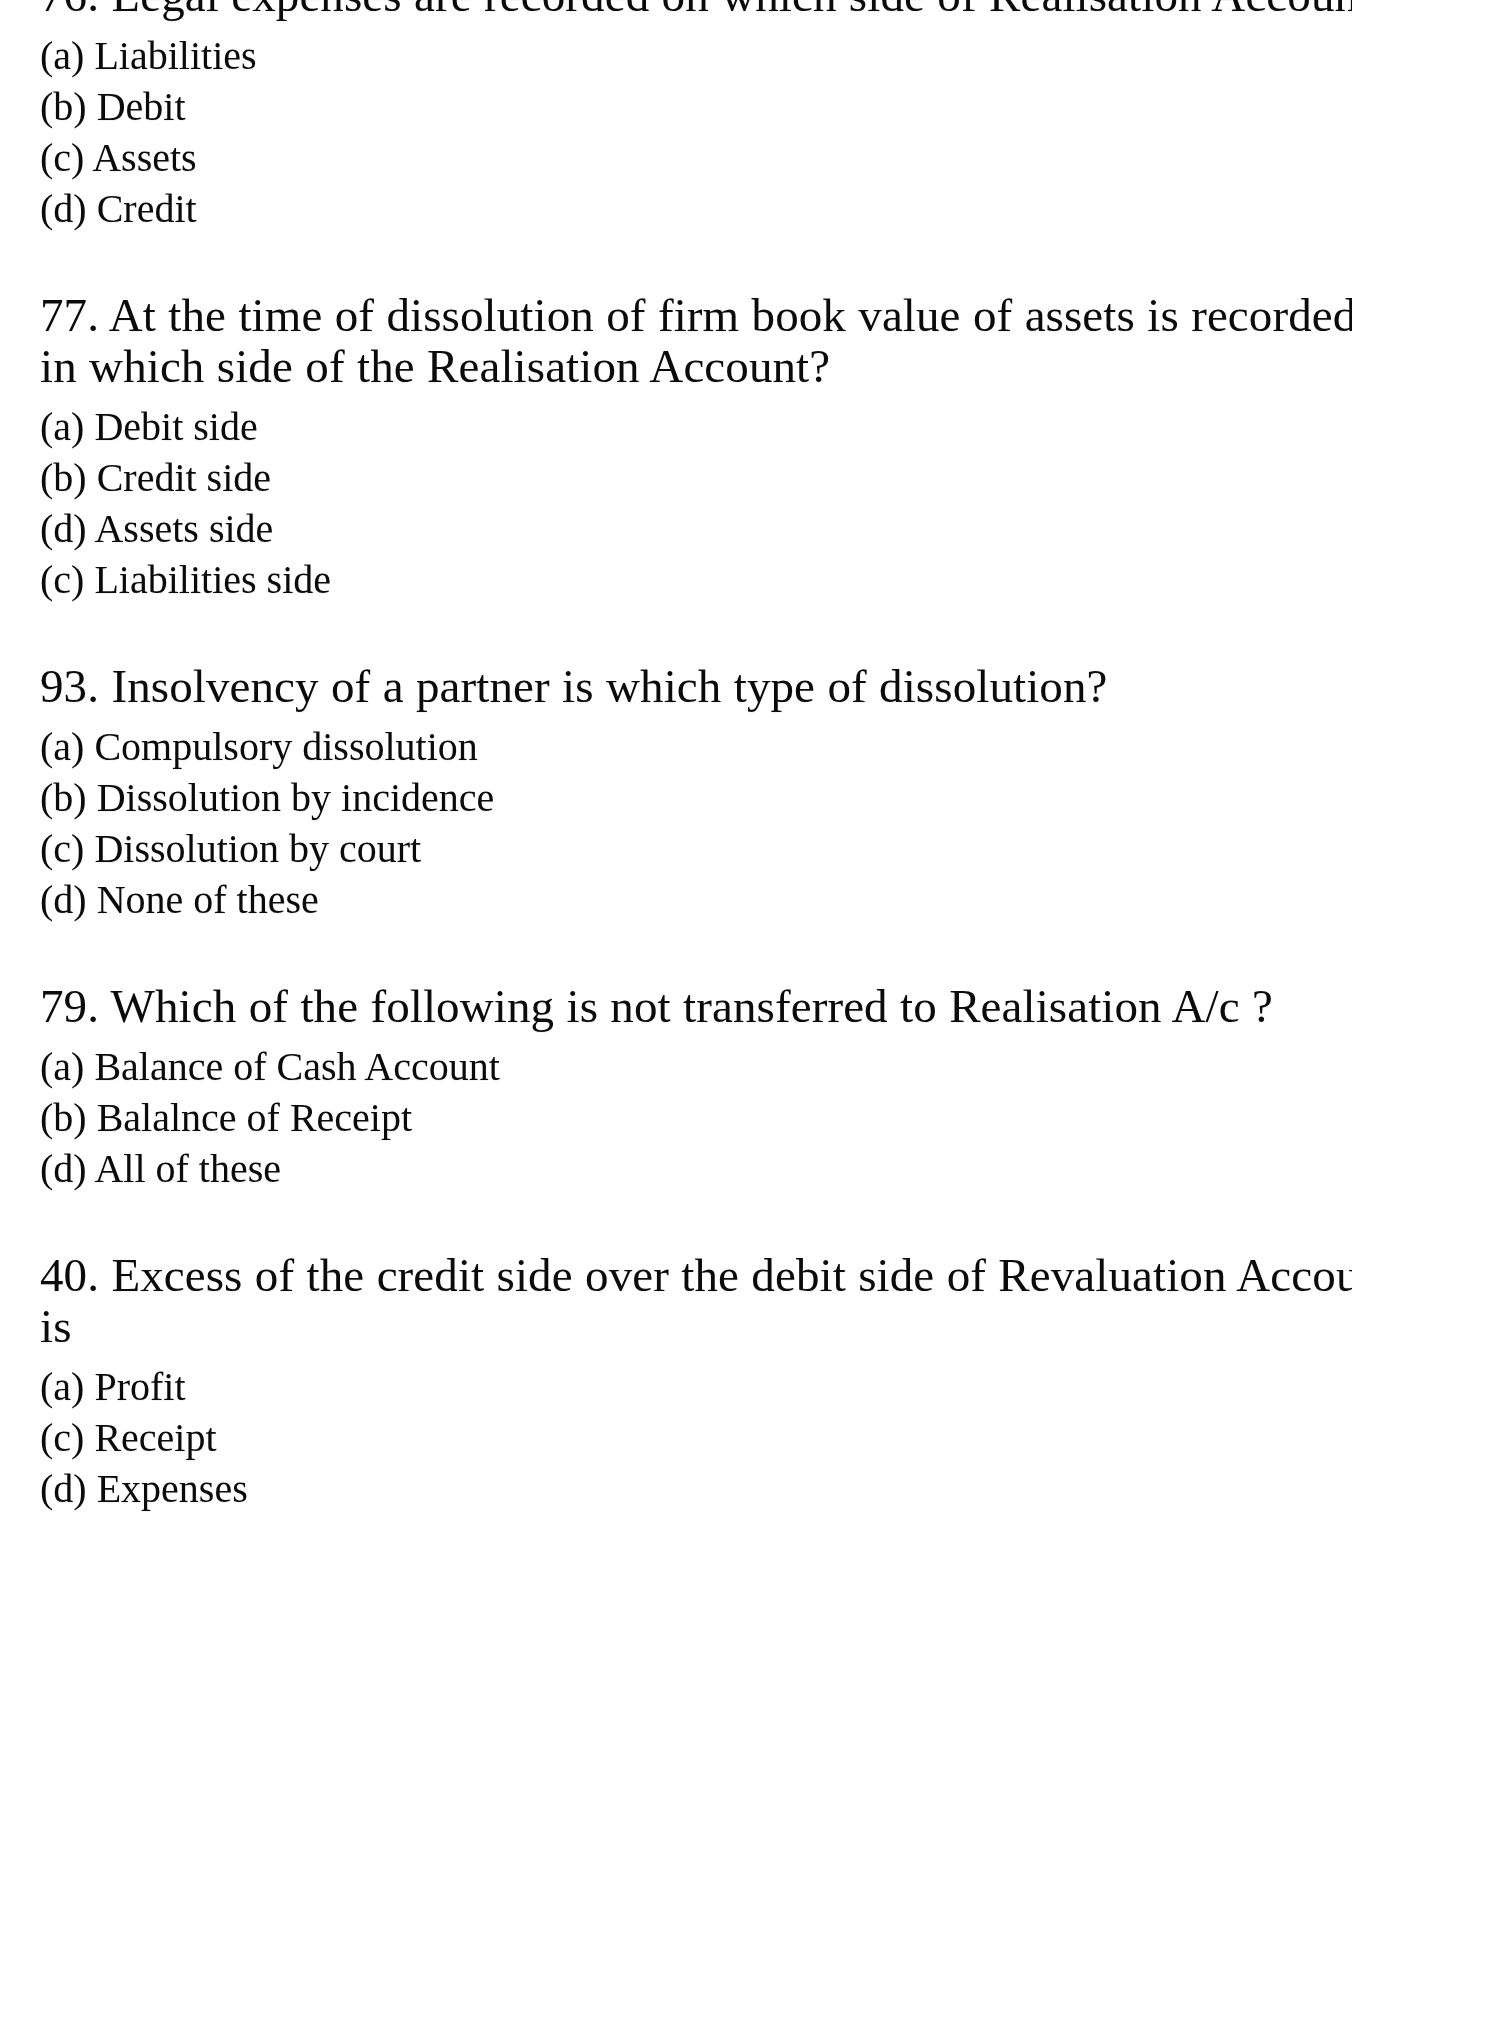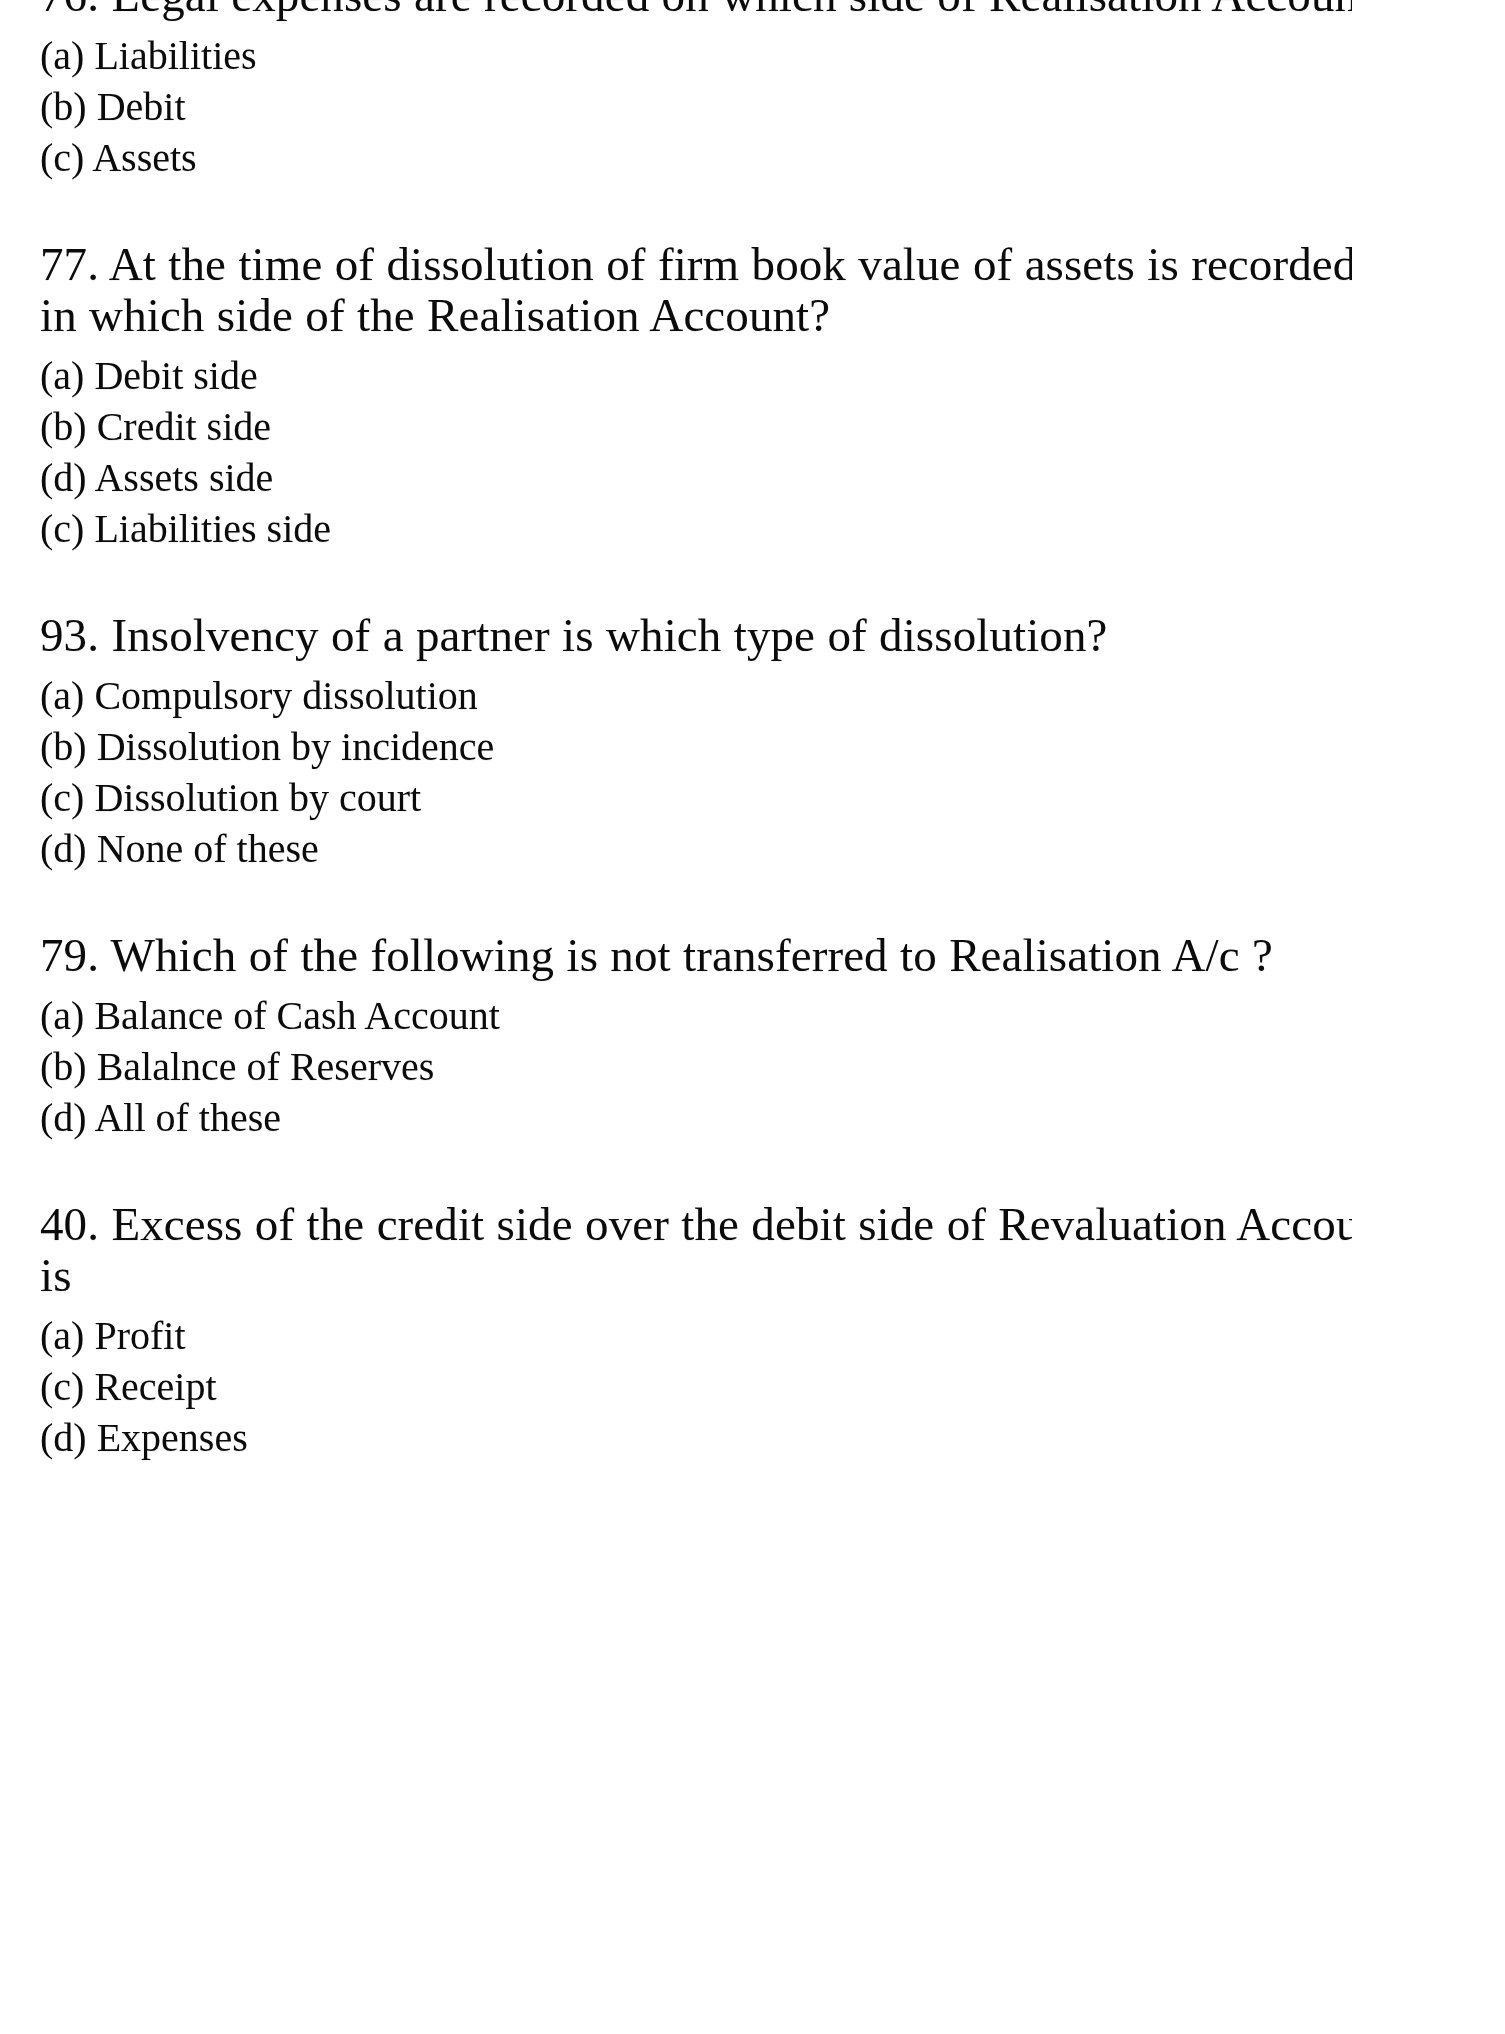--- a/index.html
+++ b/index.html
@@ -82,20 +82,21 @@
 
 <div class="page" style="background: rgb(255, 255, 255);">
   <div class="content">
 
   <div class="qblock clipped-top">
         <p class="q-stem">76. Legal expenses are recorded on which side of Realisation Account?</p>
         <ul class="opt-list">
           <li class="opt"><span class="opt-key">(a)</span> <span class="opt-label">Liabilities</span></li>
           <li class="opt"><span class="opt-key">(b)</span> <span class="opt-label">Debit</span></li>
           <li class="opt"><span class="opt-key">(c)</span> <span class="opt-label">Assets</span></li>
+          <li class="opt"><span class="opt-key">(d)</span> <span class="opt-label">Credit</span></li>
         </ul>
       </div>
       <div class="qblock">
         <p class="q-stem">77. At the time of dissolution of firm book value of assets is recorded in which side of the Realisation Account?</p>
         <ul class="opt-list">
           <li class="opt"><span class="opt-key">(a)</span> <span class="opt-label">Debit side</span></li>
           <li class="opt"><span class="opt-key">(b)</span> <span class="opt-label">Credit side</span></li>
           <li class="opt"><span class="opt-key">(d)</span> <span class="opt-label">Assets side</span></li>
           <li class="opt"><span class="opt-key">(c)</span> <span class="opt-label">Liabilities side</span></li>
         </ul>
@@ -106,21 +107,21 @@
           <li class="opt"><span class="opt-key">(a)</span> <span class="opt-label">Compulsory dissolution</span></li>
           <li class="opt"><span class="opt-key">(b)</span> <span class="opt-label">Dissolution by incidence</span></li>
           <li class="opt"><span class="opt-key">(c)</span> <span class="opt-label">Dissolution by court</span></li>
           <li class="opt"><span class="opt-key">(d)</span> <span class="opt-label">None of these</span></li>
         </ul>
       </div>
       <div class="qblock">
         <p class="q-stem">79. Which of the following is not transferred to Realisation A/c ?</p>
         <ul class="opt-list">
           <li class="opt"><span class="opt-key">(a)</span> <span class="opt-label">Balance of Cash Account</span></li>
-          <li class="opt"><span class="opt-key">(b)</span> <span class="opt-label">Balalnce of Reserves</span></li>
+          <li class="opt"><span class="opt-key">(b)</span> <span class="opt-label">Balalnce of Receipt</span></li>
           <li class="opt"><span class="opt-key">(d)</span> <span class="opt-label">All of these</span></li>
         </ul>
       </div>
       <div class="qblock">
         <p class="q-stem">40. Excess of the credit side over the debit side of Revaluation Account is</p>
         <ul class="opt-list">
           <li class="opt"><span class="opt-key">(a)</span> <span class="opt-label">Profit</span></li>
           <li class="opt"><span class="opt-key">(c)</span> <span class="opt-label">Receipt</span></li>
           <li class="opt"><span class="opt-key">(d)</span> <span class="opt-label">Expenses</span></li>
         </ul>

